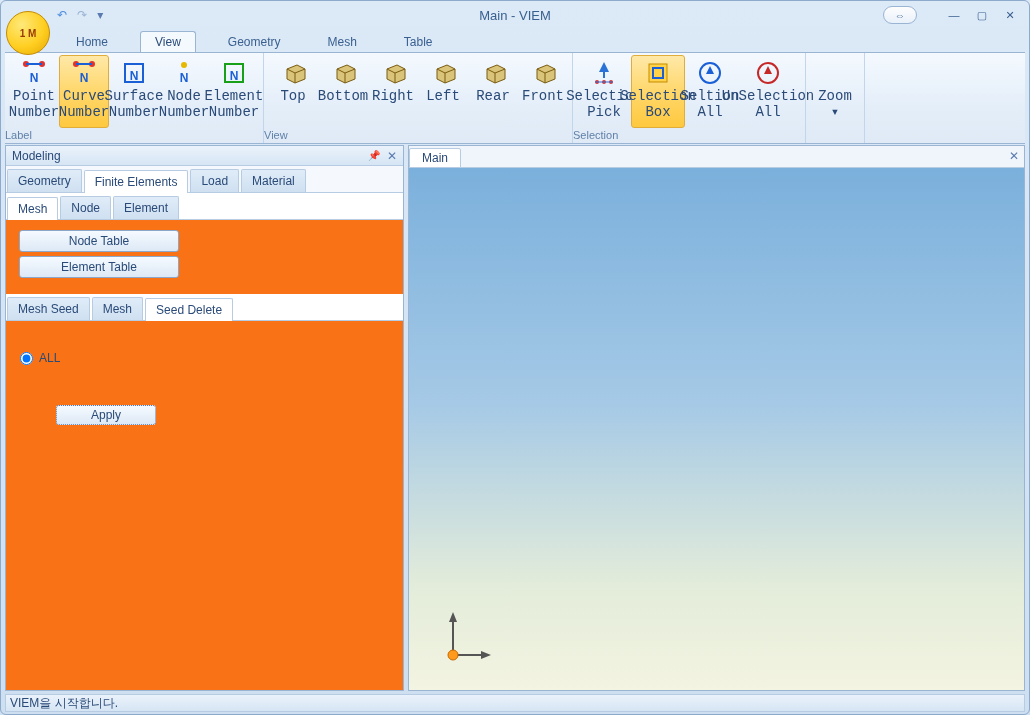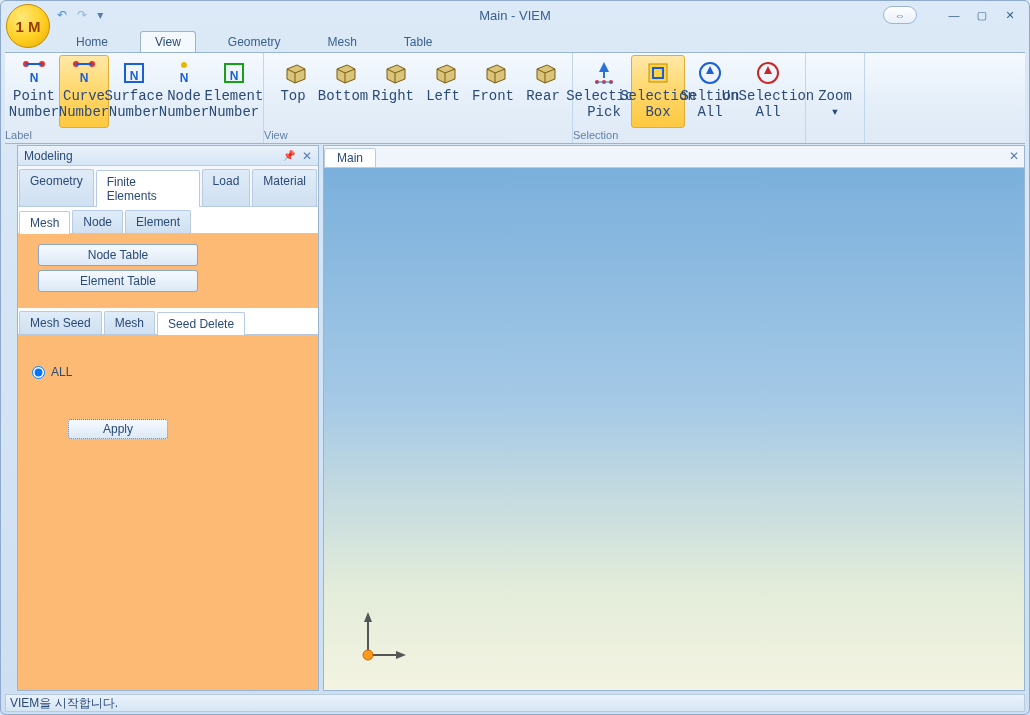--- a/index.html
+++ b/index.html
@@ -7,42 +7,42 @@
 
 
 .titlebar { height: 28px; display: flex; align-items: center; padding: 0 6px; position: relative; }
 .titlebar .qat { display: flex; gap: 10px; margin-left: 50px; align-items: center; }
 .titlebar .title { position: absolute; left: 50%; transform: translateX(-50%); color: #3a6090; font-size: 13px; }
 .titlebar .wincontrols { position: absolute; right: 8px; display: flex; align-items: center; gap: 6px; }
 .winbtn { width: 22px; height: 18px; display: flex; align-items: center; justify-content: center; color: #3a6090; font-size: 11px; }
 .winbtn.pill { width: 34px; height: 18px; border: 1px solid #9ab4d4; border-radius: 9px; background: linear-gradient(#fdfdfd,#e9f1fa); margin-right: 20px; }
 
 
-.appbutton { position: absolute; left: 6px; top: 4px; width: 44px; height: 44px; border-radius: 50%; background: radial-gradient(circle at 35% 30%, #ffe97a, #ffcf22 55%, #e6a800); border: 1px solid #c58b00; display: flex; align-items: center; justify-content: center; color: #9a3b00; font-weight: bold; font-size: 15px; z-index: 5; }
+.appbutton { position: absolute; left: 6px; top: 11px; width: 44px; height: 44px; border-radius: 50%; background: radial-gradient(circle at 35% 30%, #ffe97a, #ffcf22 55%, #e6a800); border: 1px solid #c58b00; display: flex; align-items: center; justify-content: center; color: #9a3b00; font-weight: bold; font-size: 10px; z-index: 5; }
 
 
 .menubar { height: 23px; margin-left: 60px; display: flex; align-items: flex-end; gap: 17px; }
 .menutab { padding: 3px 14px; color: #3a6090; border: 1px solid transparent; border-bottom: none; border-radius: 3px 3px 0 0; cursor: default; }
 .menutab.active { background: #f4f9fe; border-color: #9ab4d4; color: #2a4a78; }
 
 
 .ribbon { background: linear-gradient(#f4f9fe,#e4eef9 60%,#dfeaf6); border-top: 1px solid #9ab4d4; border-bottom: 1px solid #9ab4d4; height: 92px; display: flex; margin: 0 4px; }
 .group { display: flex; flex-direction: column; align-items: center; padding: 2px 0 0 0; border-right: 1px solid #c3d5ea; }
 .group-items { display: flex; gap: 0; padding: 0 4px; flex: 1; }
 .group-label { font-size: 11px; color: #6080a8; padding: 1px 0 2px 0; width: 100%; }
 .rbtn { width: 50px; display: flex; flex-direction: column; align-items: center; justify-content: flex-start; padding: 3px 2px 2px 2px; border: 1px solid transparent; border-radius: 3px; text-align: center; }
 .rbtn .ico { width: 28px; height: 28px; display: flex; align-items: center; justify-content: center; margin-bottom: 1px; }
 .rbtn .lbl { font-size: 14px; color: #2a4a78; line-height: 1.15; font-family: Liberation Mono, monospace; }
 .rbtn.sel { background: linear-gradient(#ffe9a8,#ffd76b 50%,#ffc93f); border-color: #e0ad3a; }
 
 
 .client { position: absolute; top: 145px; left: 5px; right: 5px; bottom: 24px; display: flex; gap: 4px; }
 
 
-.panel { width: 302px; border: 1px solid #9ab4d4; background: #fdba74; display: flex; flex-direction: column; margin-left: 12px; }
+.panel { width: 399px; border: 1px solid #9ab4d4; background: #f97316; display: flex; flex-direction: column; }
 .panel-title { background: linear-gradient(#eaf2fb,#d6e5f4); height: 20px; display: flex; align-items: center; padding: 0 6px; color: #2a4a78; border-bottom: 1px solid #b7cbe2; }
 .panel-title .sp { flex: 1; }
 .tabs1, .tabs2 { display: flex; border-bottom: 1px solid #b7cbe2; background: #f5f9fd; }
 .ptab { padding: 4px 10px; border: 1px solid #b7cbe2; border-bottom: none; background: linear-gradient(#e0ecf8,#cfe0f1); color: #2a4a78; margin: 3px 1px 0 1px; border-radius: 2px 2px 0 0; cursor: default; }
 .ptab.active { background: #fff; position: relative; top: 1px; }
 .panel-body { padding: 10px; flex: 1; }
 .widebtn { width: 160px; height: 22px; margin: 4px 4px 4px 4px; border: 1px solid #8aa6c8; border-radius: 3px; background: linear-gradient(#f5faff,#dde9f6); color: #2a4a78; text-align: center; line-height: 20px; }
 .radio-row { display: flex; align-items: center; gap: 6px; margin: 20px 0 0 4px; color: #2a4a78; }
 .applybtn { width: 100px; height: 20px; margin: 40px 0 0 40px; border: 1px dotted #5a7bb0; background: linear-gradient(#f5faff,#dde9f6); color: #2a4a78; border-radius: 3px; text-align: center; line-height: 18px; }
 
@@ -192,32 +192,32 @@
         </div>
         <div class="rbtn">
           <div class="ico">
             <svg width="26" height="26">
               <polygon points="7,9 17,5 25,9 25,19 15,23 7,19" fill="#d9c47a" stroke="#7a5c10"></polygon>
               <line x1="7" y1="9" x2="15" y2="13" stroke="#7a5c10"></line>
               <line x1="15" y1="13" x2="25" y2="9" stroke="#7a5c10"></line>
               <line x1="15" y1="13" x2="15" y2="23" stroke="#7a5c10"></line>
             </svg>
           </div>
-          <div class="lbl">Front</div>
+          <div class="lbl">Rear</div>
         </div>
         <div class="rbtn">
           <div class="ico">
             <svg width="26" height="26">
               <polygon points="7,9 17,5 25,9 25,19 15,23 7,19" fill="#d9c47a" stroke="#7a5c10"></polygon>
               <line x1="7" y1="9" x2="15" y2="13" stroke="#7a5c10"></line>
               <line x1="15" y1="13" x2="25" y2="9" stroke="#7a5c10"></line>
               <line x1="15" y1="13" x2="15" y2="23" stroke="#7a5c10"></line>
             </svg>
           </div>
-          <div class="lbl">Rear</div>
+          <div class="lbl">Front</div>
         </div>
       </div>
       <div class="group-label">View</div>
     </div>
     <div class="group">
       <div class="group-items">
         <div class="rbtn" style="width: 54px;">
           <div class="ico">
             <svg width="26" height="26">
               <polygon points="13,2 8,12 18,12" fill="#2a72d6"></polygon>
@@ -284,21 +284,21 @@
       <div class="ptab">Geometry</div>
       <div class="ptab active">Finite Elements</div>
       <div class="ptab">Load</div>
       <div class="ptab">Material</div>
     </div>
     <div class="tabs1" style="background:#fff;">
       <div class="ptab active">Mesh</div>
       <div class="ptab">Node</div>
       <div class="ptab">Element</div>
     </div>
-    <div style="padding:6px 16px;">
+    <div style="padding:6px 9px;">
       <div class="widebtn">Node Table</div>
       <div class="widebtn">Element Table</div>
     </div>
     <div class="tabs1" style="background:#fff; margin-top:6px;">
       <div class="ptab">Mesh Seed</div>
       <div class="ptab">Mesh</div>
       <div class="ptab active">Seed Delete</div>
     </div>
     <div class="panel-body">
       <div class="radio-row">

